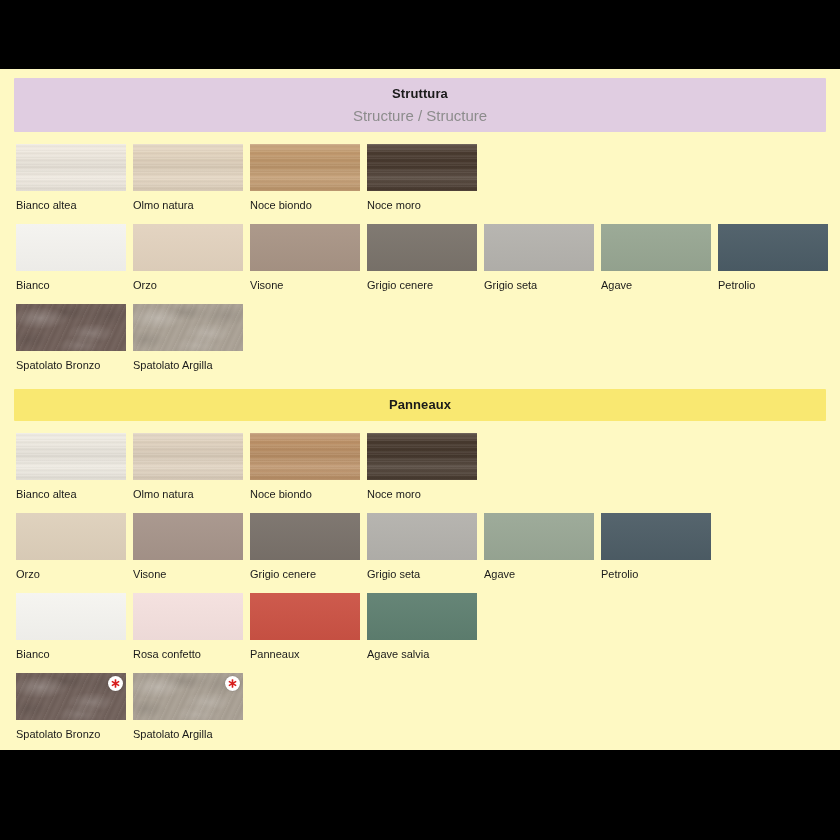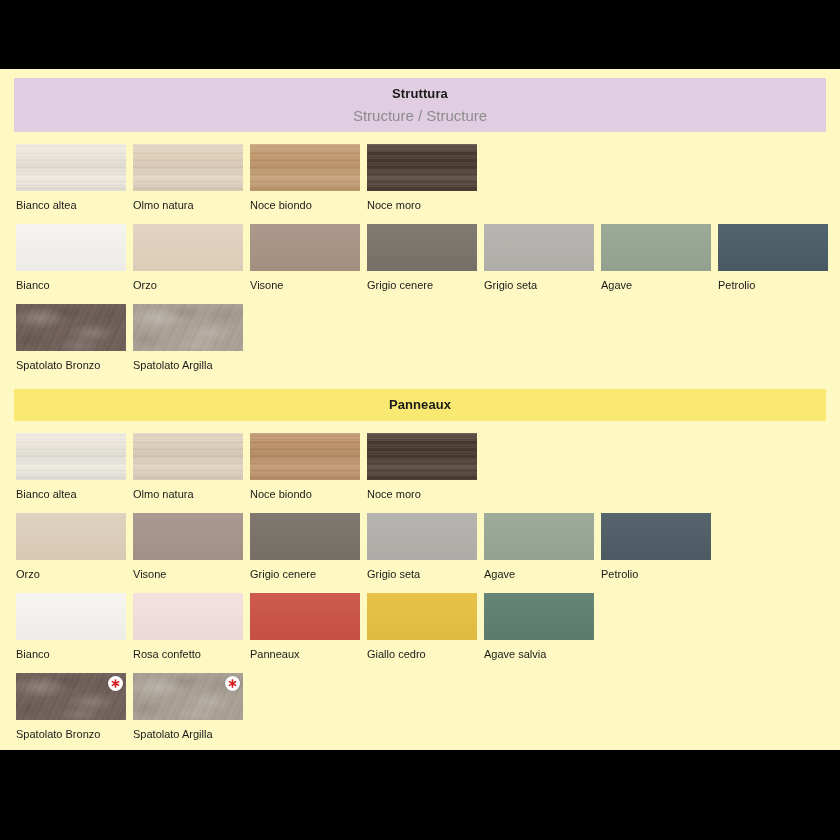--- a/index.html
+++ b/index.html
@@ -367,27 +367,20 @@
             </div>
             <div class="swatch-cell">
               <div class="swatch tex-solid">
                 <div class="base" style="background: rgb(203, 82, 68);"></div>
                 <div class="grain"></div>
               </div>
               <div class="swatch-label">Panneaux</div>
             </div>
             <div class="swatch-cell">
               <div class="swatch tex-solid">
-                <div class="base" style="background: rgb(230, 192, 64);"></div>
-                <div class="grain"></div>
-              </div>
-              <div class="swatch-label">Giallo cedro</div>
-            </div>
-            <div class="swatch-cell">
-              <div class="swatch tex-solid">
                 <div class="base" style="background: rgb(94, 127, 112);"></div>
                 <div class="grain"></div>
               </div>
               <div class="swatch-label">Agave salvia</div>
             </div>
           </div>
           <div class="swatch-row">
             <div class="swatch-cell">
               <div class="swatch tex-plaster">
                 <div class="base" style="background: rgb(112, 96, 90);"></div>

